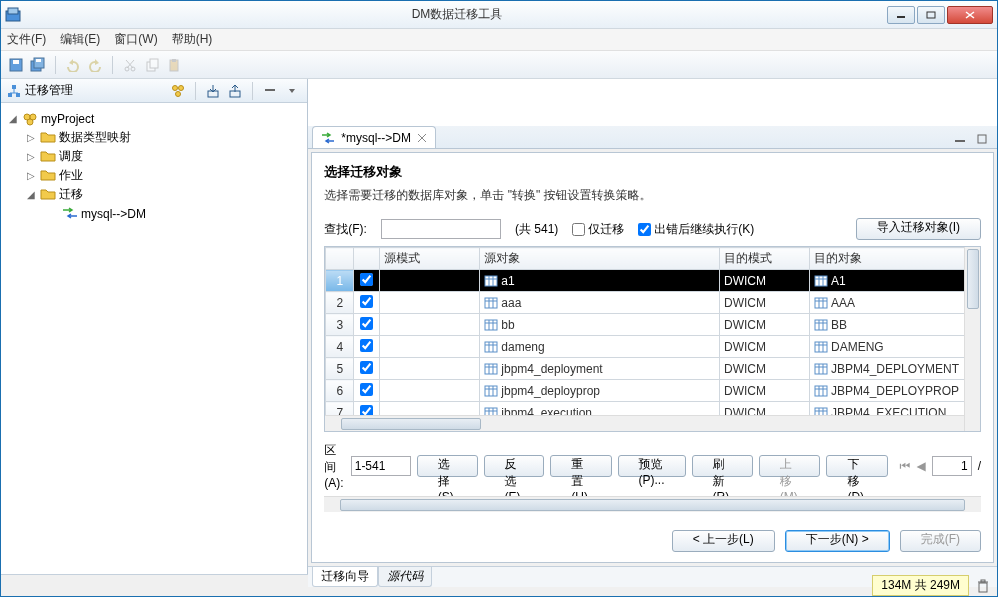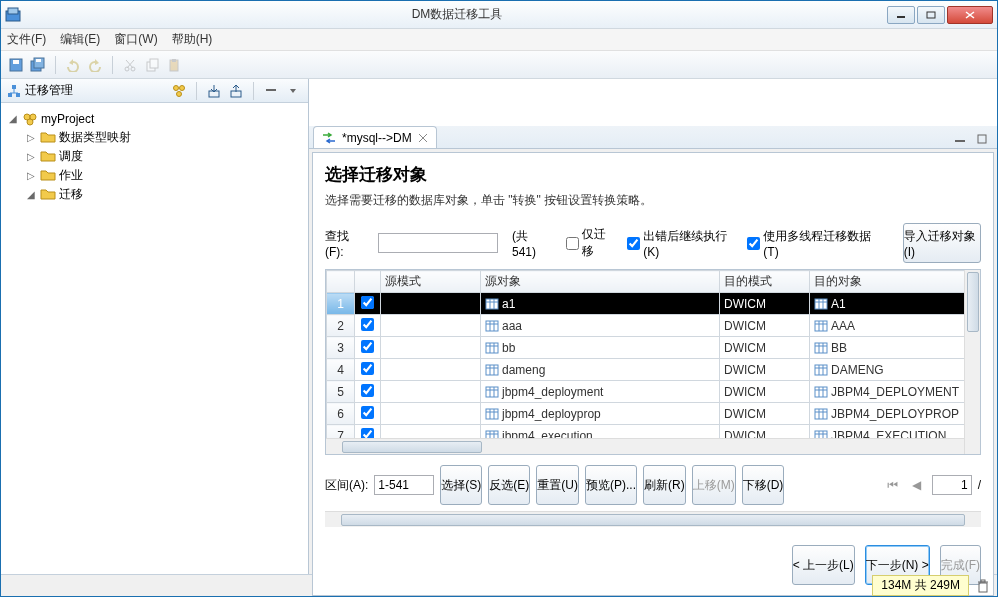--- a/index.html
+++ b/index.html
@@ -23,26 +23,26 @@
 .tree { flex:1; padding:6px 4px; }
 .treerow { display:flex; align-items:center; height:19px; gap:3px; padding-left:4px; }
 .treerow .arrow { width:10px; font-size:10px; color:#6a6a6a; }
 .treerow .ticon { width:16px; height:14px; }
 .folder { fill:#f2ca4b; stroke:#b98f1a; }
 .rightpanel { flex:1; display:flex; flex-direction:column; background:#f0f0f0;margin-top:47px; }
 .tabs { height:24px; display:flex; align-items:flex-end; padding-left:4px; background:linear-gradient(#eef3f8,#e4edf5); border-bottom:1px solid #b8c6d4; }
 .tab { height:22px; background:#fff; border:1px solid #b8c6d4; border-bottom:none; border-radius:4px 4px 0 0; display:flex; align-items:center; padding:0 8px; gap:6px; }
 .tabtools { margin-left:auto; display:flex; gap:4px; padding-right:6px; }
 .editor { flex:1; background:#fff; margin:3px; border:1px solid #b8c6d4; display:flex; flex-direction:column; padding:10px 12px; }
-.editor h2 { font-size:17px; font-weight:bold; margin-bottom:6px; }
+.editor h2 { font-size:13px; font-weight:bold; margin-bottom:6px; }
 .editor .desc { color:#333; margin-bottom:14px; }
 .searchrow { display:flex; align-items:center; gap:14px; margin-bottom:6px; }
 .searchrow input[type=text] { width:120px; height:20px; border:1px solid #abadb3; padding:0 3px; }
 .chk { display:flex; align-items:center; gap:3px; }
-.btn { height:40px; border:1px solid #9aacbd; background:linear-gradient(#fefefe,#e5ecf3); border-radius:3px; padding:0 0; display:flex; align-items:center; cursor:default; }
+.btn { height:22px; border:1px solid #9aacbd; background:linear-gradient(#fefefe,#e5ecf3); border-radius:3px; padding:0 20px; display:flex; align-items:flex-start; cursor:default; }
 .btn.primary { border-color:#2b8de0; box-shadow:0 0 0 1px #8fc9f5 inset; }
 .btn.disabled { color:#9a9a9a; }
 .tablewrap { border:1px solid #b8c6d4; height:186px; overflow:hidden; position:relative; }
 table { width:100%; border-collapse:collapse; table-layout:fixed; }
 th, td { border:1px solid #d0d7de; height:22px; text-align:left; padding:0 4px; font-weight:normal; color:#333; overflow:hidden; white-space:nowrap; }
 th { background:linear-gradient(#fcfdfe,#ecf1f6); }
 .rownum { width:28px; text-align:center; background:linear-gradient(#fcfdfe,#ecf1f6); }
 .chkcell { width:26px; text-align:center; }
 tr.sel td { background:#000000; color:#fff; }
 tr.sel .rownum { background:linear-gradient(#bcdcf5,#77b7e8); }
@@ -236,20 +236,30 @@
       </div>
       <div class="treerow" style="padding-left:22px">
         <span class="arrow">◢</span>
         <span class="ticon">
             <svg width="16" height="12">
               <path class="folder" d="M1 2 L6 2 L8 4 L15 4 L15 11 L1 11 Z"></path>
             </svg>
           </span>
         <span>迁移</span>
       </div>
+      <div class="treerow" style="padding-left:44px">
+        <span class="arrow"></span>
+        <span class="ticon">
+            <svg width="16" height="12">
+              <path d="M1 3 L10 3 M7 1 L10 3 L7 5" fill="none" stroke="#3aaa3a" stroke-width="1.5"></path>
+              <path d="M15 9 L6 9 M9 7 L6 9 L9 11" fill="none" stroke="#2a6ad0" stroke-width="1.5"></path>
+            </svg>
+          </span>
+        <span>mysql--&gt;DM</span>
+      </div>
     </div>
   </div>
 
   <div class="rightpanel">
     <div class="tabs">
       <div class="tab">
         <span>
             <svg width="14" height="12">
               <path d="M1 3 L9 3 M6 1 L9 3 L6 5" fill="none" stroke="#3aaa3a" stroke-width="1.5"></path>
               <path d="M13 9 L5 9 M8 7 L5 9 L8 11" fill="none" stroke="#2a6ad0" stroke-width="1.5"></path>
@@ -285,24 +295,20 @@
         <span>查找(F):</span>
         <input type="text" style="">
         <span>(共 541)</span>
         <label class="chk">
             <input type="checkbox" style="">
             <span>仅迁移</span>
           </label>
         <label class="chk">
             <input type="checkbox" checked="" style="">
             <span>出错后继续执行(K)</span>
-          </label>
-        <label class="chk">
-            <input type="checkbox" checked="" style="">
-            <span>使用多线程迁移数据(T)</span>
           </label>
         <div style="flex:1"></div>
         <div class="btn">
             <span>导入迁移对象(I)</span>
           </div>
       </div>
 
       <div class="tablewrap">
         <table>
           <colgroup>

